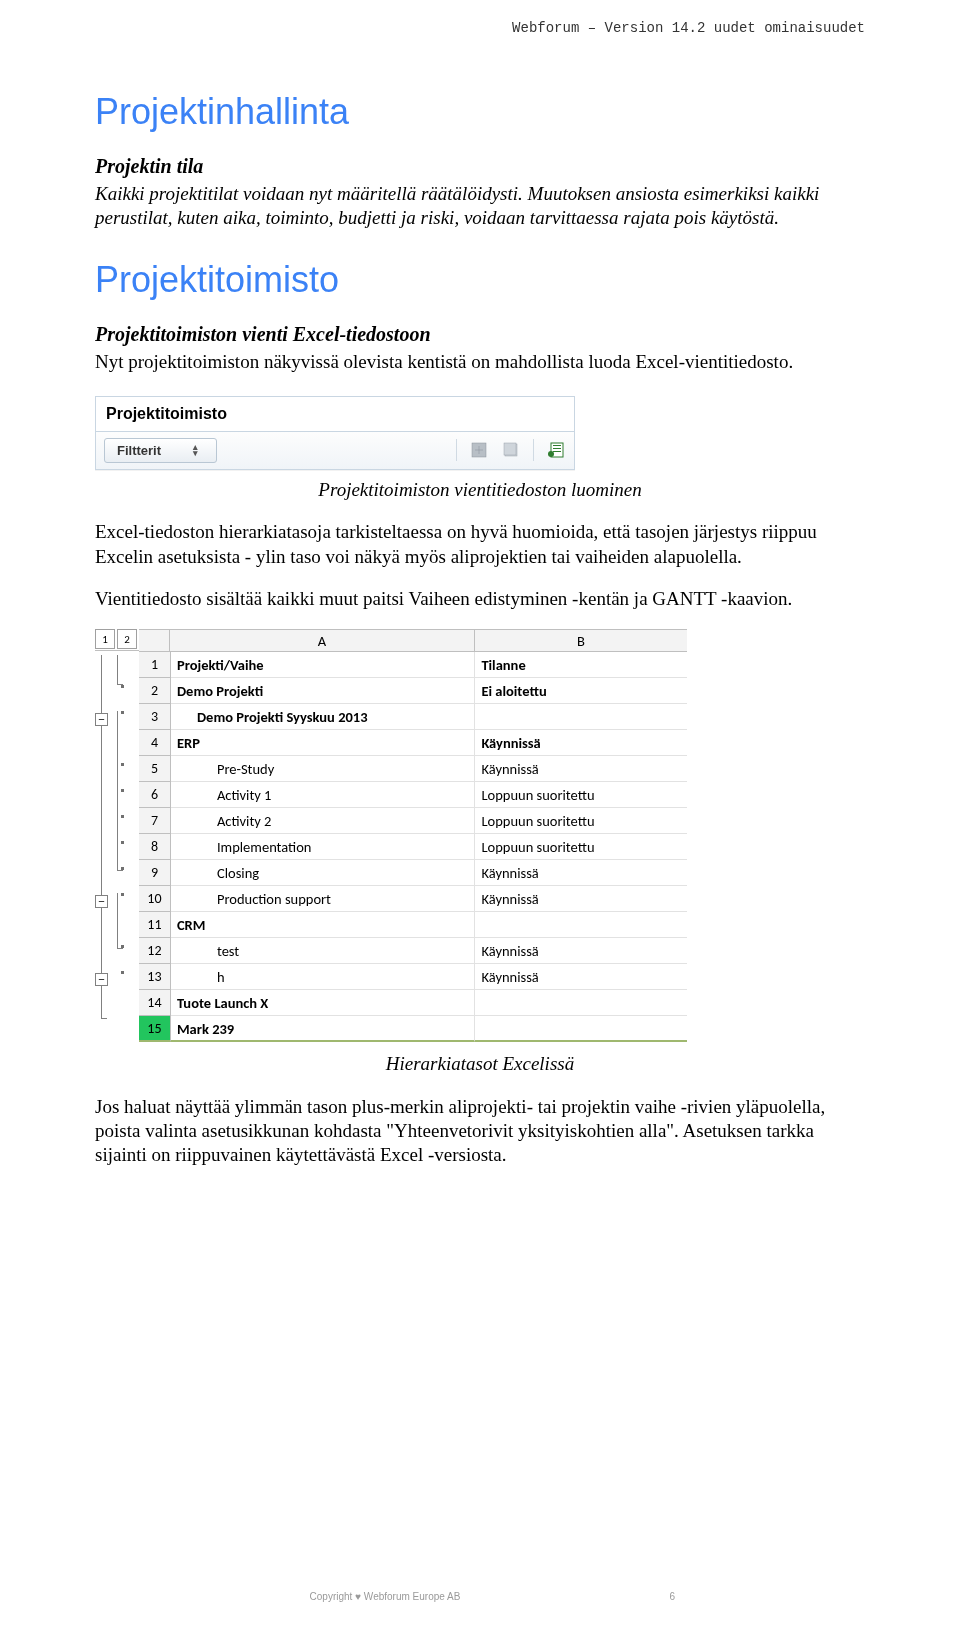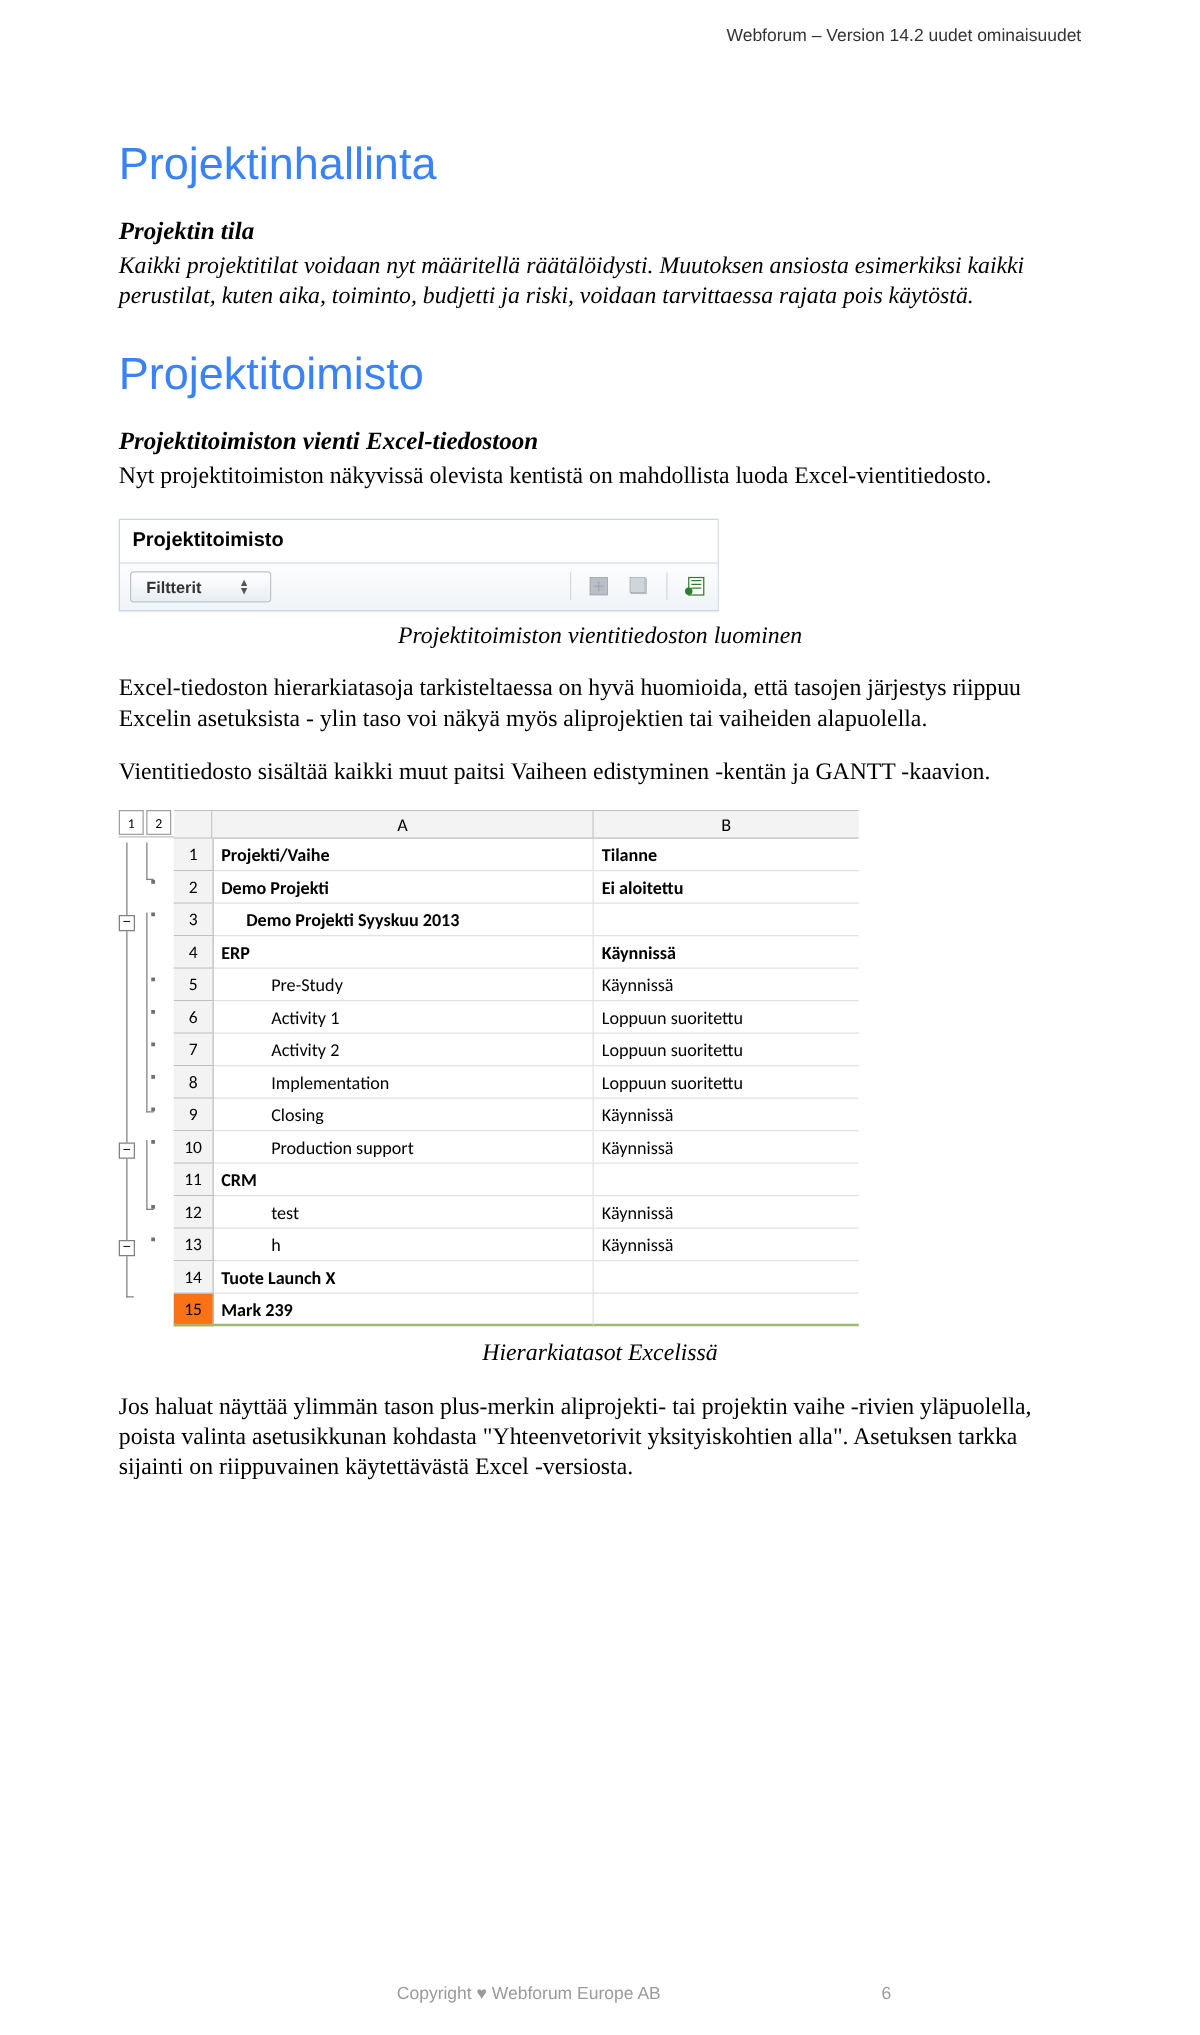--- a/index.html
+++ b/index.html
@@ -9,24 +9,24 @@
     background: #ffffff;
     font-family: "Times New Roman", Times, serif;
     color: #000000;
     position: relative;
   }
   .page {
     padding: 20px 95px 0 95px;
   }
   .header-right {
     text-align: right;
-    font-family: Liberation Sans, sans-serif;
+    font-family: Liberation Mono, monospace;
     font-size: 14px;
     color: #333;
-    margin-bottom: 74px;
+    margin-bottom: 55px;
   }
   h1 {
     font-family: Arial, Helvetica, sans-serif;
     font-size: 36px;
     font-weight: normal;
     color: #3b82f6;
     margin-bottom: 22px;
   }
   h2 {
     font-family: "Times New Roman", Times, serif;
@@ -217,32 +217,31 @@
     padding: 0 6px;
     line-height: 26px;
     white-space: nowrap;
     overflow: hidden;
   }
   .excel-row .col-B { border-right: none; }
   .excel-row.bold .cell { font-weight: bold; }
   .indent1 { padding-left: 26px !important; }
   .indent2 { padding-left: 46px !important; }
   .excel-row.last .cell, .excel-row.last .rownum-cell { border-bottom: 2px solid #9fb86f; }
-  .excel-row.last .rownum-cell { background: #f97316; }
+  .excel-row.last .rownum-cell { background: #22c55e; }
 
   .footer {
     position: absolute;
     bottom: 26px;
     left: 0;
     width: 770px;
     text-align: center;
     font-family: Arial, sans-serif;
-    font-size: 14px;
+    font-size: 10px;
     color: #9a9a9a;
-    margin-left: 38px;
   }
   .footer .pagenum {
     position: absolute;
     right: 95px;
     bottom: 0;
     color: #9a9a9a;
   }
 </style>
 </head>
 <body>

